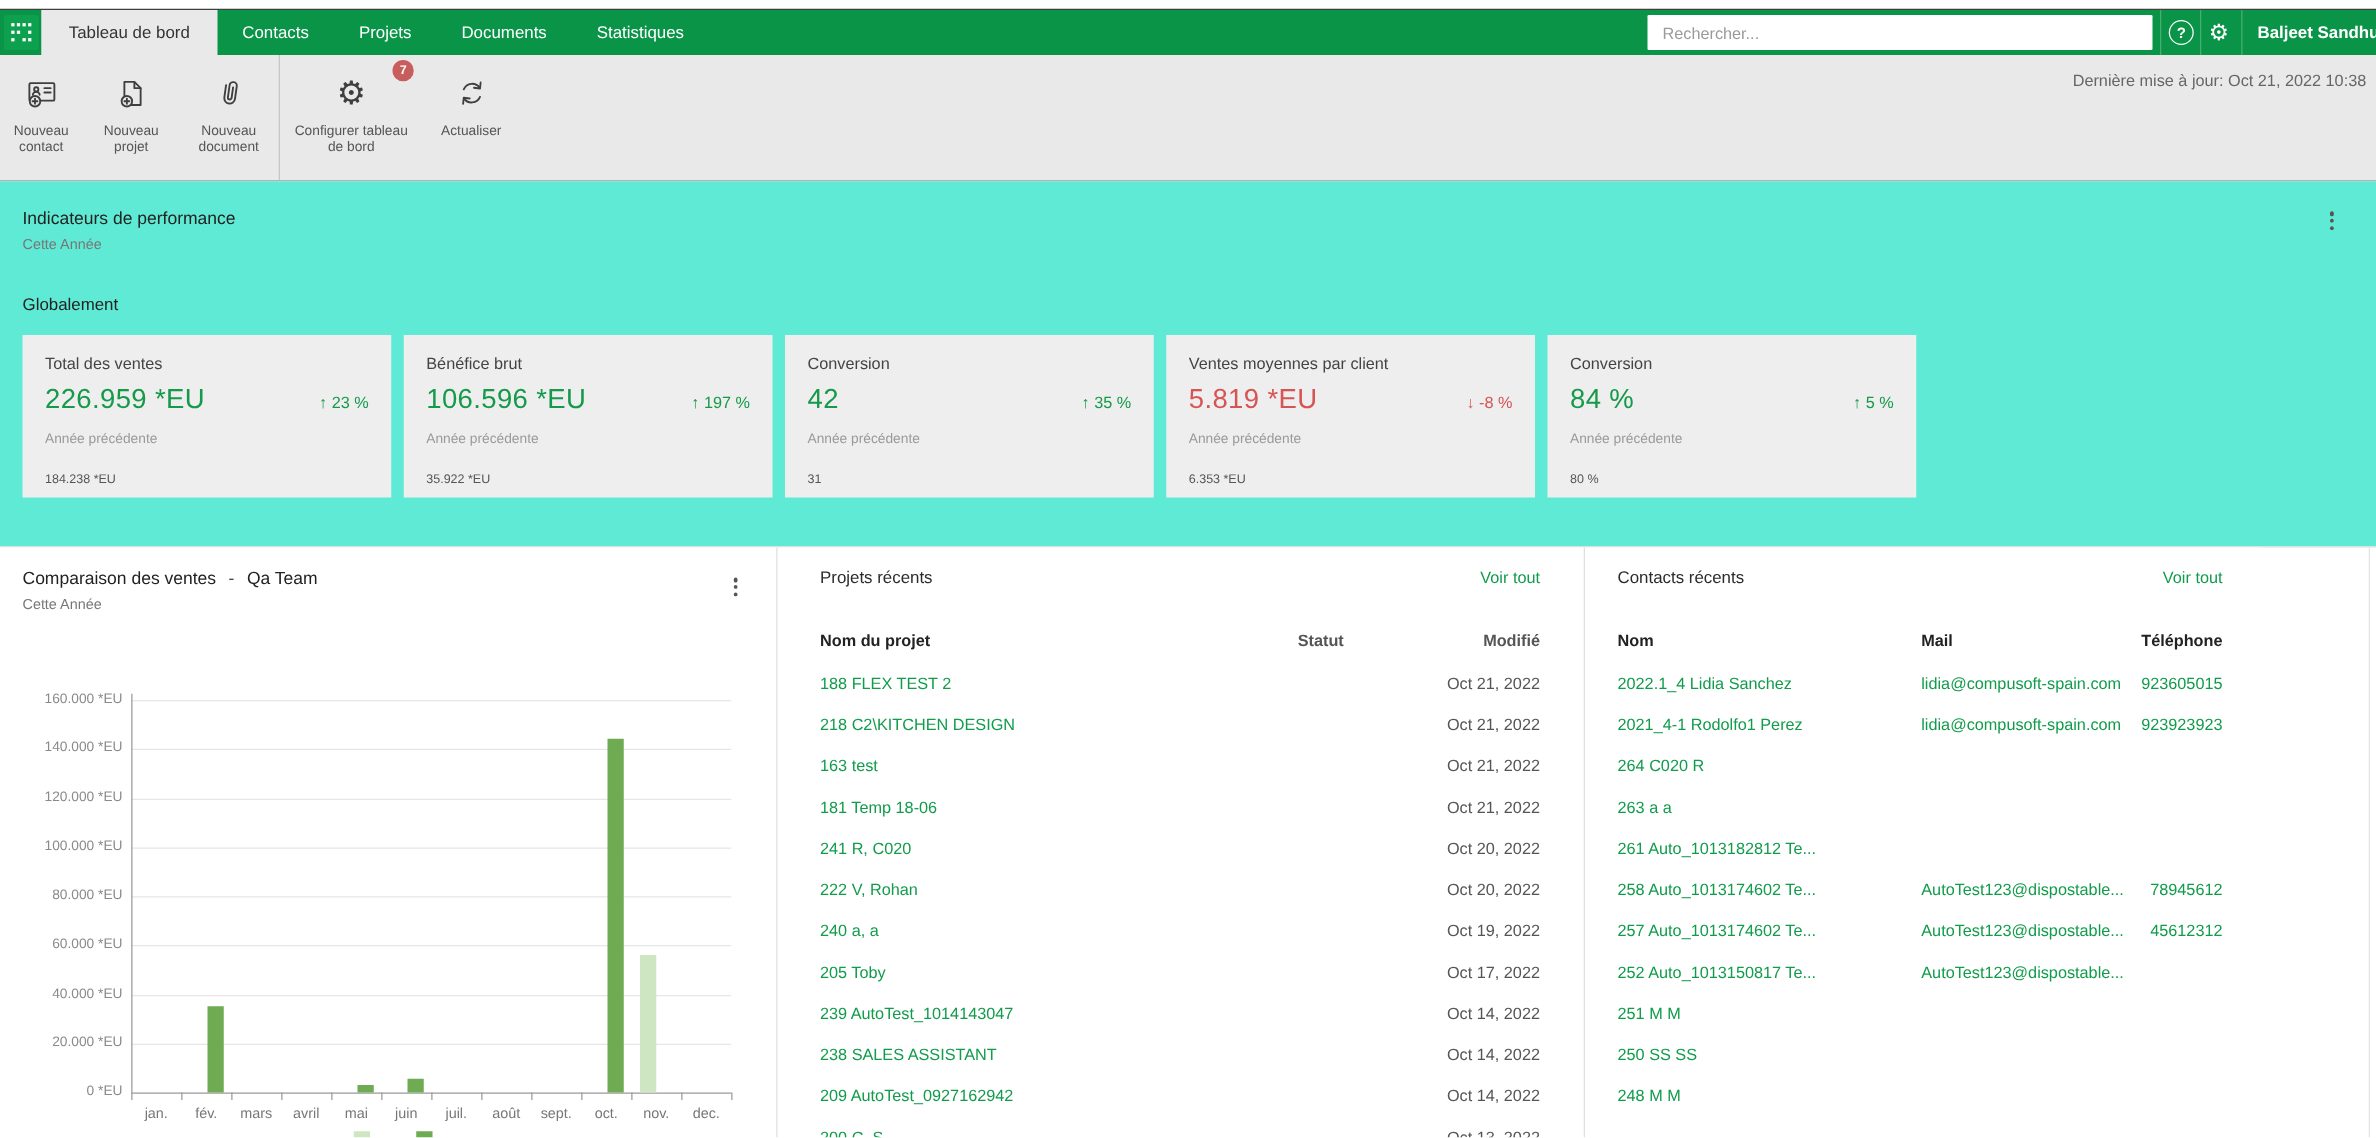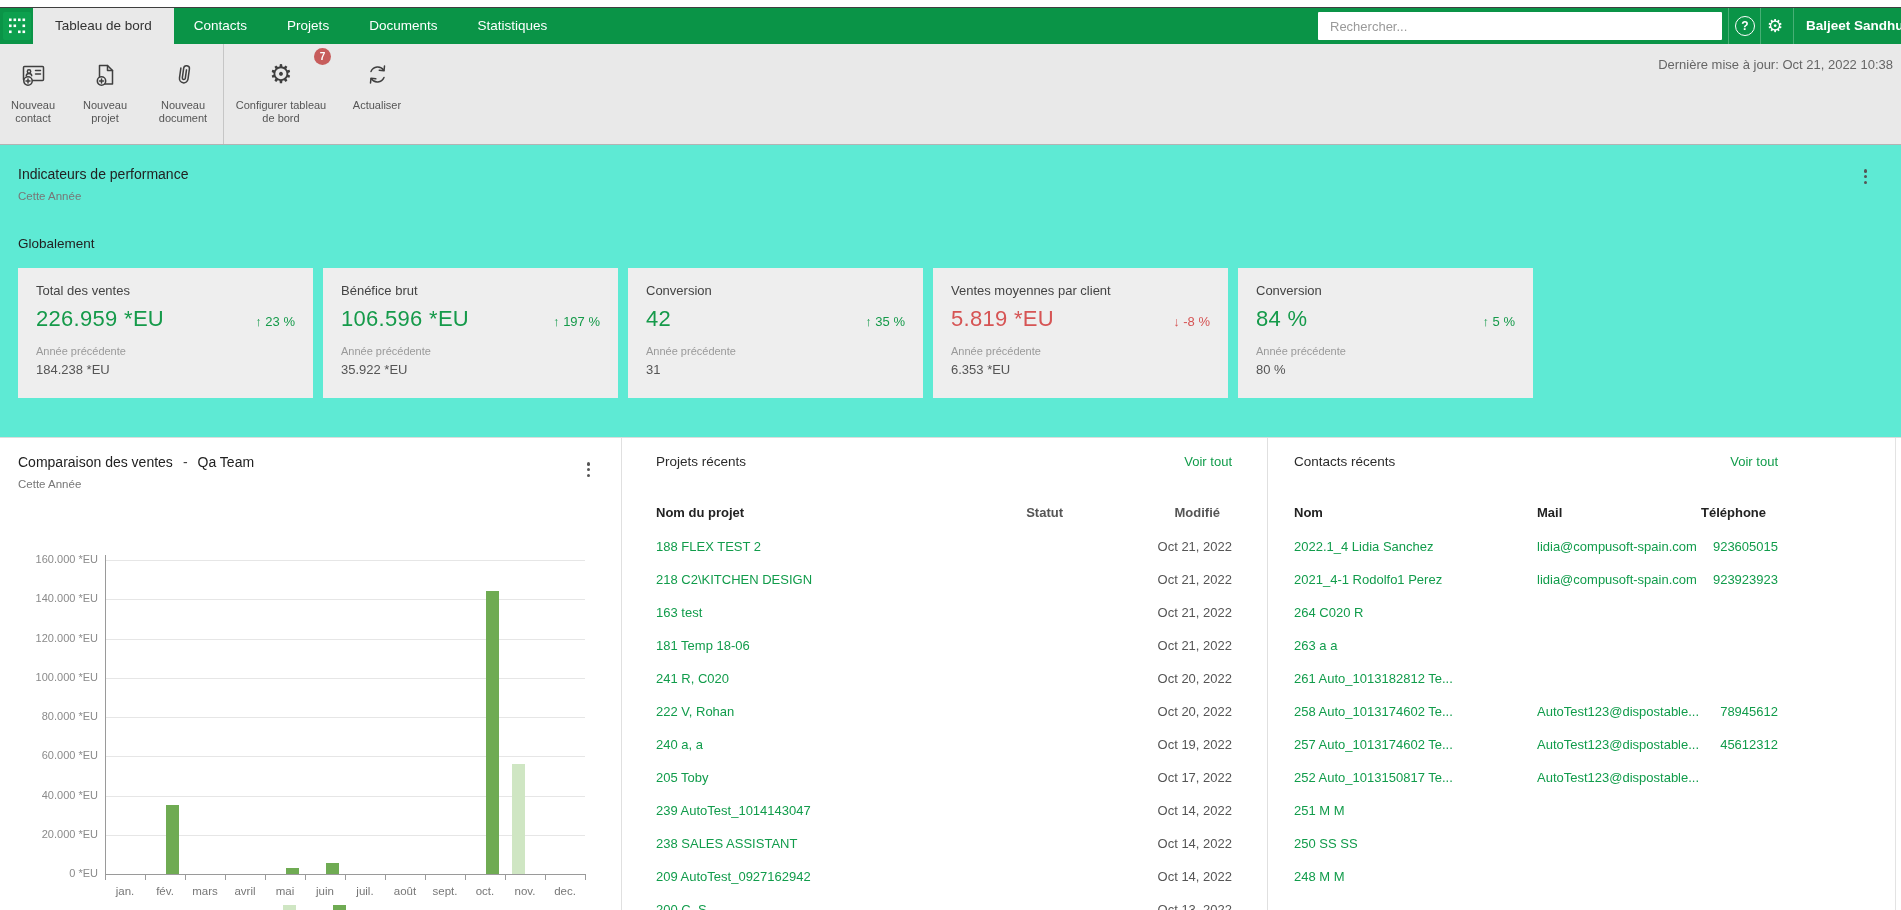--- a/index.html
+++ b/index.html
@@ -41,21 +41,21 @@
   .kebab i{display:block;width:3.5px;height:3.5px;border-radius:50%;background:#555;margin:2.2px 0;}
   .kpi-kebab{position:absolute;right:28px;top:20px;}
   #kpi-cards{position:absolute;left:18px;top:123px;display:flex;gap:10px;}
   .kpi-card{width:295px;height:130px;background:#eeeeee;box-sizing:border-box;padding:15px 18px;}
   .kpi-label{font-size:13px;color:#444;}
   .kpi-value-row{display:flex;justify-content:space-between;align-items:baseline;margin-top:8px;}
   .kpi-value{font-size:22px;color:#159a4a;letter-spacing:0.3px;}
   .kpi-delta{font-size:13px;color:#159a4a;}
   .kpi-card.negative .kpi-value,.kpi-card.negative .kpi-delta{color:#d65454;}
   .kpi-prev-label{margin-top:13px;font-size:11px;color:#9a9a9a;}
-  .kpi-prev-value{margin-top:5px;font-size:13px;color:#555;}
+  .kpi-prev-value{margin-top:21px;font-size:10px;color:#555;}
   .section-divider{position:absolute;top:437px;left:0;right:0;height:1px;background:#dcdcdc;}
   
   .panel{position:absolute;top:438px;bottom:0;background:#fff;overflow:hidden;}
   #chart-panel{left:0;width:621px;}
   #projects-panel{left:621px;width:646px;border-left:1px solid #e0e0e0;box-sizing:border-box;padding-left:28px;}
   #contacts-panel{left:1267px;width:542px;border-left:1px solid #e0e0e0;box-sizing:border-box;}
   .panel-title{position:absolute;top:16px;font-size:13.5px;color:#2b2b2b;}
   .view-all{position:absolute;top:16px;font-size:13px;color:#119c4b;cursor:pointer;}
   
   .chart-title{position:absolute;left:18px;top:16px;font-size:14px;color:#222;white-space:nowrap;}
@@ -64,21 +64,21 @@
   .chart-kebab{position:absolute;right:25px;top:20px;}
   .gridline{position:absolute;left:105px;width:480px;height:1px;background:#e6e6e6;}
   .gridline.zero{background:#9a9a9a;}
   .y-axis{position:absolute;left:105px;top:117px;width:1px;height:319px;background:#9a9a9a;}
   .ytick{position:absolute;left:0;width:98px;text-align:right;font-size:11px;color:#8a8a8a;}
   .xtick{position:absolute;width:1px;height:6px;background:#9a9a9a;top:436px;}
   .xlabel{position:absolute;top:447px;width:40px;text-align:center;font-size:11.5px;color:#777;}
   .bar{position:absolute;width:13px;}
   .legend-swatch{position:absolute;top:467px;width:13px;height:13px;}
   
-  .t-head{position:absolute;top:67px;left:0;right:12px;height:20px;font-size:13px;font-weight:bold;color:#222;}
+  .t-head{position:absolute;top:67px;left:0;right:0;height:20px;font-size:13px;font-weight:bold;color:#222;}
   .t-rows{position:absolute;top:92px;left:0;right:0;}
   .t-row{position:relative;height:33px;line-height:33px;font-size:13px;white-space:nowrap;}
   .link{color:#119c4b;cursor:pointer;text-decoration:none;}
   .p-name{position:absolute;left:34px;}
   .p-status{position:absolute;right:192px;color:#555;}
   .p-date{position:absolute;right:35px;color:#555;}
   .c-name{position:absolute;left:26px;}
   .c-mail{position:absolute;left:226px;padding-left:43px;}
   .c-phone{position:absolute;right:31px;}
   #projects-panel .panel-title{left:34px;}

